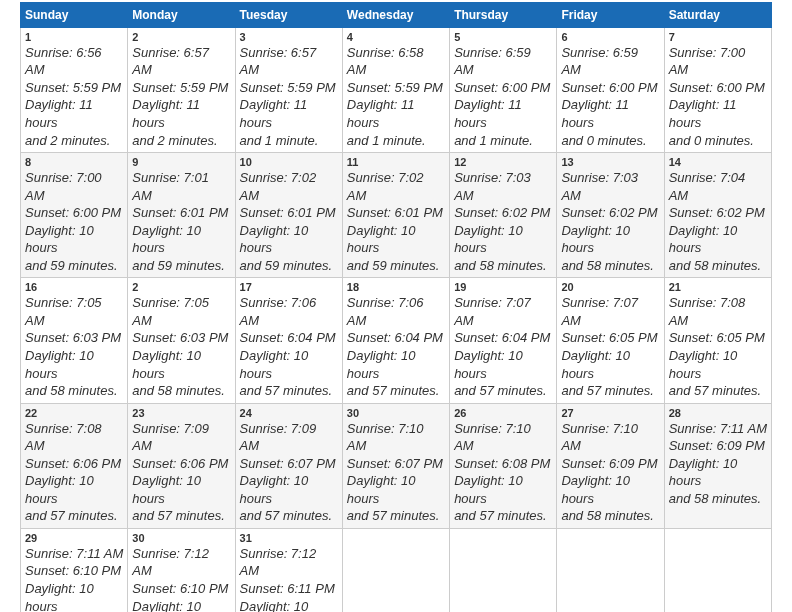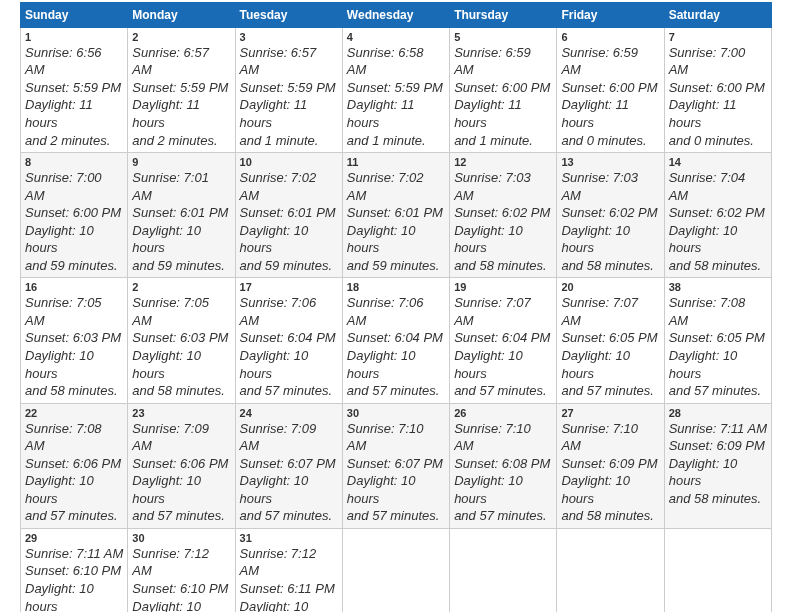--- a/index.html
+++ b/index.html
@@ -216,21 +216,21 @@
           </td>
           <td>
             <span class="day-num">19</span>
             <div class="day-info">Sunrise: 7:07 AM<br>Sunset: 6:04 PM<br>Daylight: 10 hours<br>and 57 minutes.</div>
           </td>
           <td>
             <span class="day-num">20</span>
             <div class="day-info">Sunrise: 7:07 AM<br>Sunset: 6:05 PM<br>Daylight: 10 hours<br>and 57 minutes.</div>
           </td>
           <td>
-            <span class="day-num">38</span>
+            <span class="day-num">21</span>
             <div class="day-info">Sunrise: 7:08 AM<br>Sunset: 6:05 PM<br>Daylight: 10 hours<br>and 57 minutes.</div>
           </td>
         </tr>
         <tr>
           <td>
             <span class="day-num">22</span>
             <div class="day-info">Sunrise: 7:08 AM<br>Sunset: 6:06 PM<br>Daylight: 10 hours<br>and 57 minutes.</div>
           </td>
           <td>
             <span class="day-num">23</span>

